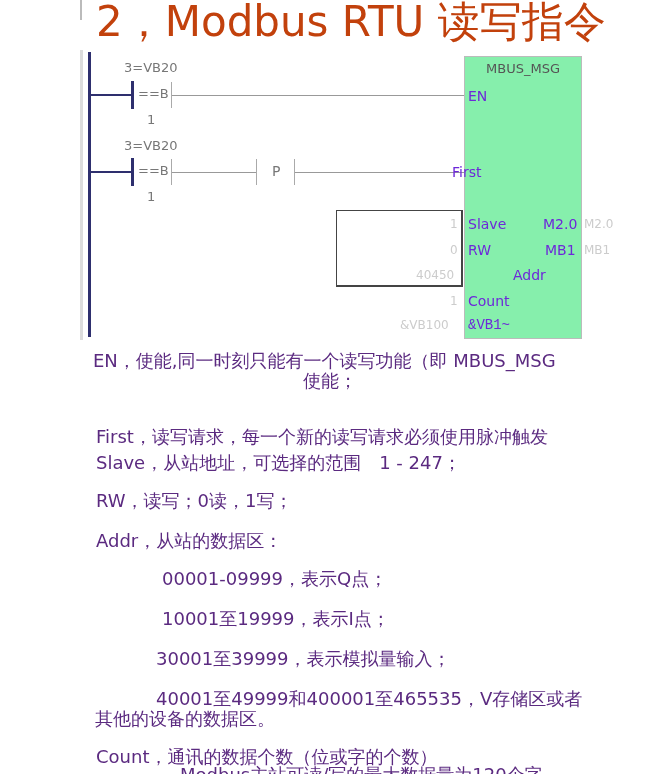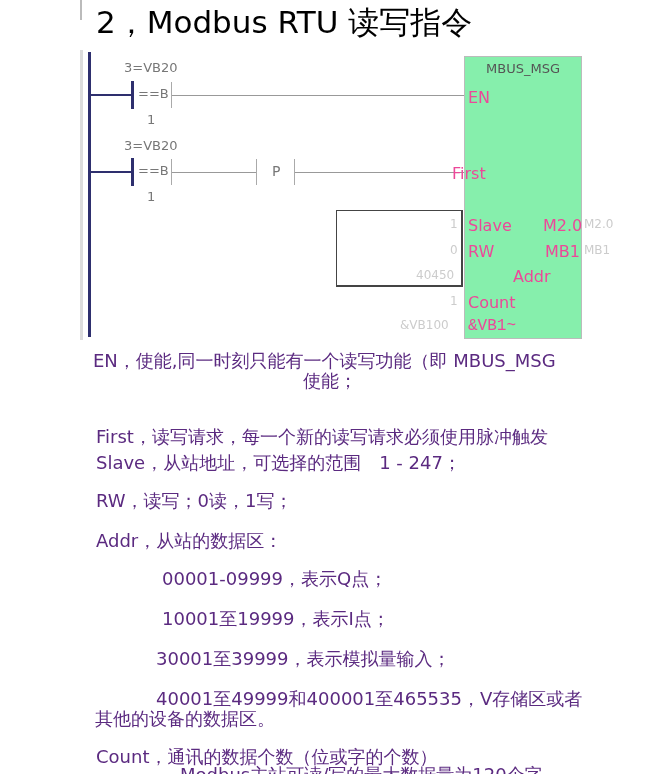--- a/index.html
+++ b/index.html
@@ -1,28 +1,28 @@
 <!DOCTYPE html>
 <html><head>
 <meta charset="utf-8">
 <style>
   html,body{margin:0;padding:0;}
   body{width:672px;height:774px;background:#fff;position:relative;overflow:hidden;font-family:"DejaVu Sans",sans-serif;}
   .leftbar{position:absolute;left:80px;top:50px;width:3px;height:290px;background:#dcdcdc;}
   .leftbar2{position:absolute;left:80px;top:0;width:2px;height:20px;background:#bbb;}
-  .title{position:absolute;left:96px;top:0;font-size:31px;color:#000000;white-space:nowrap;line-height:44px;}
+  .title{position:absolute;left:96px;top:0;font-size:42px;color:#c2410c;white-space:nowrap;line-height:44px;}
   .rail{position:absolute;left:88px;top:52px;width:3px;height:285px;background:#2e2f6e;}
   .hline{position:absolute;height:2px;background:#2e2f6e;}
   .contact-bar{position:absolute;width:3px;height:28px;background:#2e2f6e;}
   .small{position:absolute;font-size:13px;color:#777;white-space:nowrap;}
   .wire{position:absolute;height:1px;background:#999;}
   .vtick{position:absolute;width:1px;background:#aaa;}
   .box{position:absolute;left:464px;top:56px;width:116px;height:281px;border:1px solid #bbb;background:#86efac;}
   .box-title{position:absolute;left:0;width:116px;top:4px;text-align:center;font-size:13px;color:#555;}
-  .pin{position:absolute;font-size:16px;color:#ec4899;white-space:nowrap;}
+  .pin{position:absolute;font-size:14px;color:#6d28d9;white-space:nowrap;}
   .rect{position:absolute;left:336px;top:210px;width:124px;height:74px;border:2px solid #444;border-top-width:1px;border-left-width:1px;background:#fff;}
   .faint{position:absolute;font-size:12px;color:#ccc;white-space:nowrap;}
   .doc{position:absolute;font-size:18px;color:#5b2a80;white-space:nowrap;line-height:22px;}
 </style>
 </head>
 <body>
 
 <div class="leftbar2"></div>
 <div class="leftbar"></div>
 <div class="title">2，Modbus RTU 读写指令</div>

